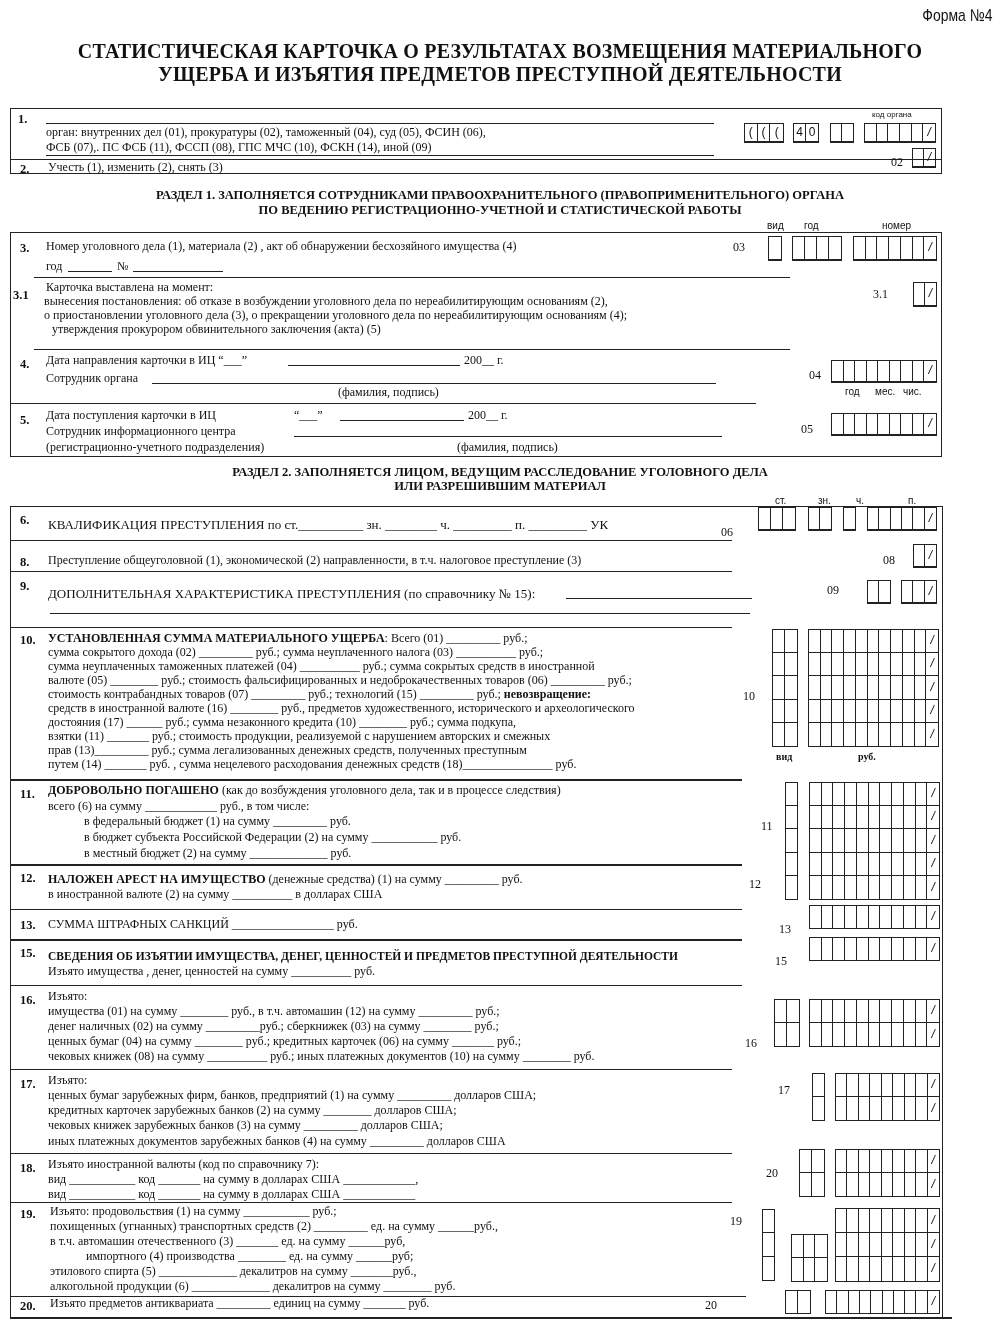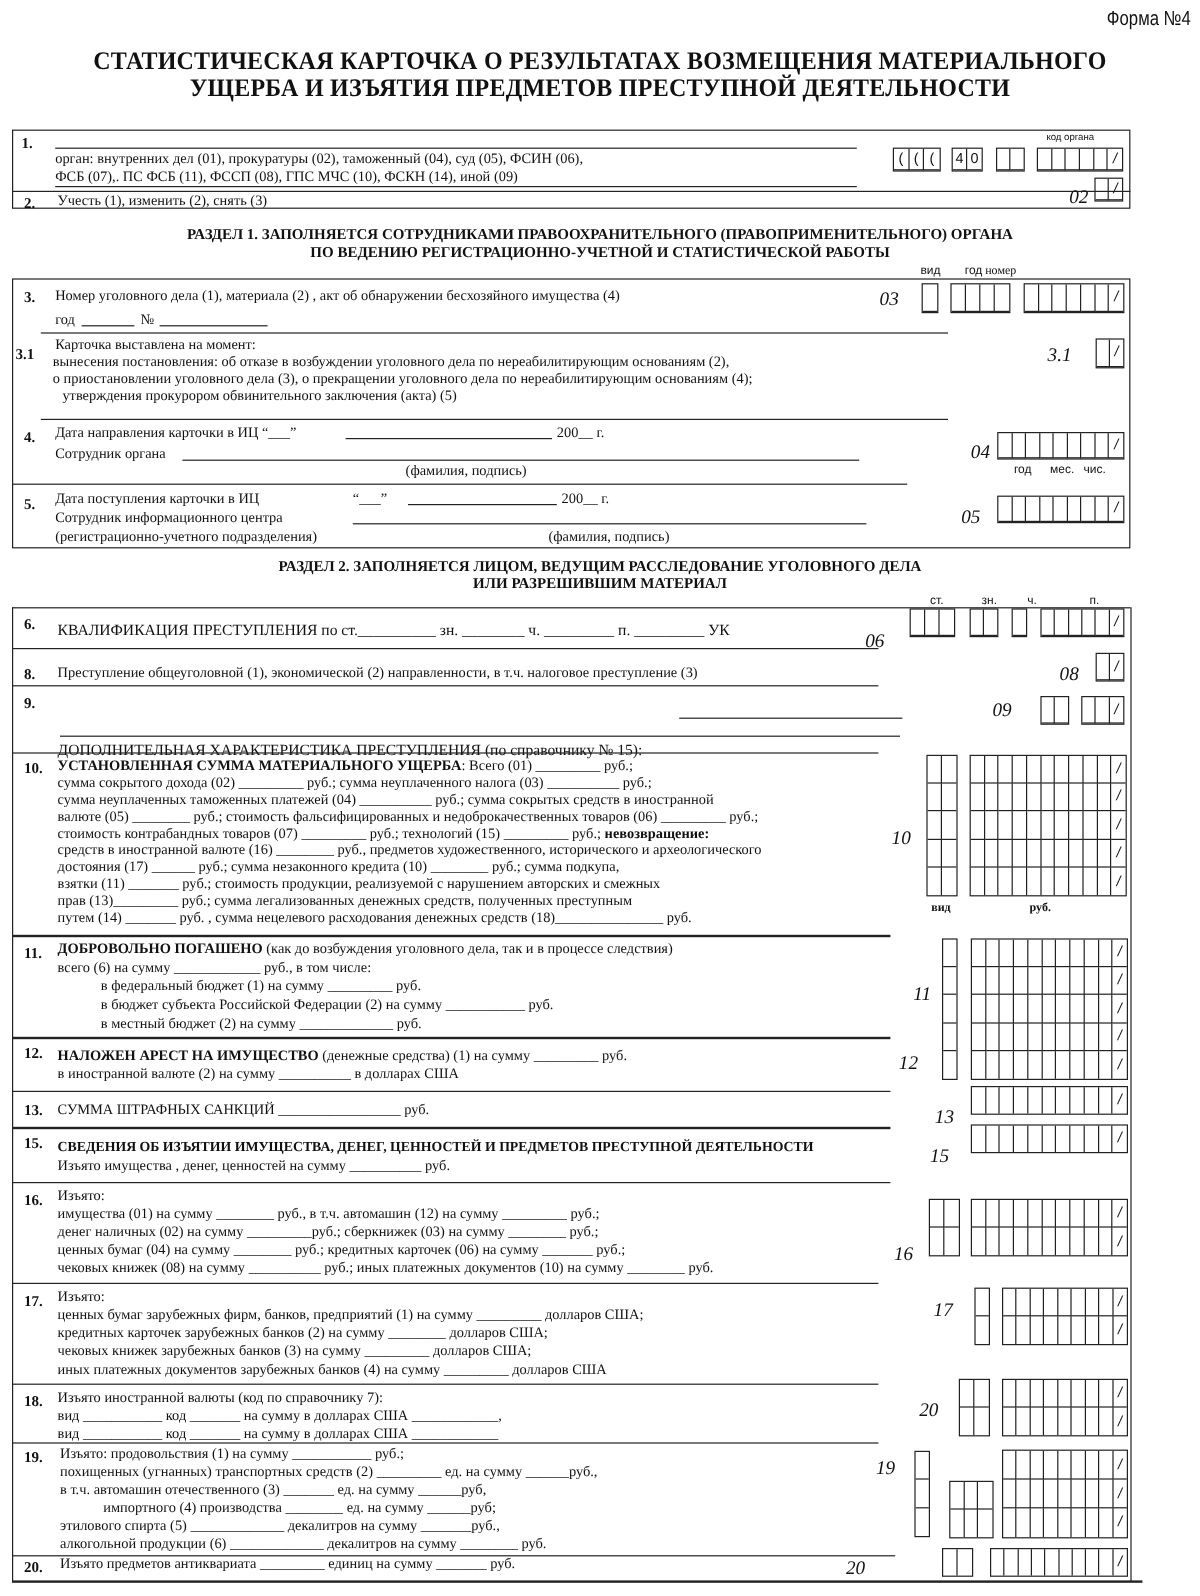--- a/index.html
+++ b/index.html
@@ -11,21 +11,21 @@
   .section-title { font-size: 12.5px; font-weight: bold; text-align: center; width: 1000px; left: 0; }
   .frame { position: absolute; border: 1.3px solid #222; }
   .hline { position: absolute; height: 0; border-top: 1.3px solid #222; }
   .hline.thick { border-top-width: 2.5px; }
   .hline.thin { border-top-width: 1px; }
   .vline { position: absolute; width: 0; border-left: 1.5px solid #222; }
   .num { font-weight: bold; font-size: 12.5px; }
   .row-text { font-size: 12px; }
   .caps { font-size: 13px; }
   .bold { font-weight: bold; }
-  .code { font-size: 16px; font-style: italic; }
+  .code { font-size: 12px; }
   .small { font-size: 10px; }
   .grid { position: absolute; display: grid; border: 1.3px solid #222; }
   .grid > span { border-right: 1px solid #222; border-bottom: 1px solid #222; display: flex; align-items: center; justify-content: center; font-size: 12px; font-family: "Liberation Sans", sans-serif; }
   .grid > span.last-col { border-right: none; }
   .grid > span.last-row { border-bottom: none; }
   .slash { font-style: italic; }
   .uline { display: inline-block; border-bottom: 1px solid #222; height: 11px; vertical-align: baseline; }
 </style>
 </head>
 <body>
@@ -71,21 +71,21 @@
 <div class="grid" style="left:912px; top:148px; width:24px; height:20px; grid-template-columns:repeat(2,1fr);">
   <span></span>
     <span class="last-col slash">/</span>
 </div>
 
 <div class="abs section-title" style="top:188px;">РАЗДЕЛ 1. ЗАПОЛНЯЕТСЯ СОТРУДНИКАМИ ПРАВООХРАНИТЕЛЬНОГО (ПРАВОПРИМЕНИТЕЛЬНОГО) ОРГАНА</div>
 <div class="abs section-title" style="top:203px;">ПО ВЕДЕНИЮ РЕГИСТРАЦИОННО-УЧЕТНОЙ И СТАТИСТИЧЕСКОЙ РАБОТЫ</div>
 
 <div class="abs small" style="left:767px; top:220px; font-family:'Liberation Sans',sans-serif;">вид</div>
 <div class="abs small" style="left:804px; top:220px; font-family:'Liberation Sans',sans-serif;">год</div>
-<div class="abs small" style="left:821px; top:220px; font-family:Liberation Serif, serif;">номер</div>
+<div class="abs small" style="left:882px; top:220px; font-family:Liberation Sans, sans-serif;">номер</div>
 
 <div class="frame" style="left:10px; top:232px; width:932px; height:225px;"></div>
 
 <div class="abs num" style="left:20px; top:241px;">3.</div>
 <div class="abs row-text" style="left:46px; top:240px;">Номер уголовного дела (1), материала (2) , акт об обнаружении бесхозяйного  имущества (4)</div>
 <div class="abs row-text" style="left:46px; top:260px;">год</div>
 <span class="abs uline" style="left:68px; top:261px; width:44px;"></span>
 <div class="abs row-text" style="left:117px; top:260px;">№</div>
 <span class="abs uline" style="left:133px; top:261px; width:90px;"></span>
 <div class="hline thin" style="left:34px; top:277px; width:756px;"></div>
@@ -208,21 +208,21 @@
 <div class="abs num" style="left:20px; top:555px;">8.</div>
 <div class="abs row-text" style="left:48px; top:554px;">Преступление общеуголовной (1), экономической (2) направленности, в т.ч. налоговое преступление (3)</div>
 <div class="abs code" style="left:883px; top:554px;">08</div>
 <div class="hline thin" style="left:10px; top:571px; width:722px;"></div>
 <div class="grid" style="left:913px; top:544px; width:24px; height:24px; grid-template-columns:repeat(2,1fr);">
   <span></span>
     <span class="last-col slash">/</span>
 </div>
 
 <div class="abs num" style="left:20px; top:579px;">9.</div>
-<div class="abs caps" style="left:48px; top:618px;text-align:right;">ДОПОЛНИТЕЛЬНАЯ ХАРАКТЕРИСТИКА ПРЕСТУПЛЕНИЯ (по справочнику №  15):</div>
+<div class="abs caps" style="left:48px; top:587px;text-align:right;">ДОПОЛНИТЕЛЬНАЯ ХАРАКТЕРИСТИКА ПРЕСТУПЛЕНИЯ (по справочнику №  15):</div>
 <span class="abs uline" style="left:566px; top:588px; width:186px;"></span>
 <div class="hline thin" style="left:50px; top:613px; width:700px;"></div>
 <div class="abs code" style="left:827px; top:584px;">09</div>
 <div class="grid" style="left:867px; top:580px; width:24px; height:24px; grid-template-columns:repeat(2,1fr);">
   <span></span>
     <span class="last-col"></span>
 </div>
 <div class="grid" style="left:901px; top:580px; width:36px; height:24px; grid-template-columns:repeat(3,1fr);">
   <span></span>
     <span></span>

